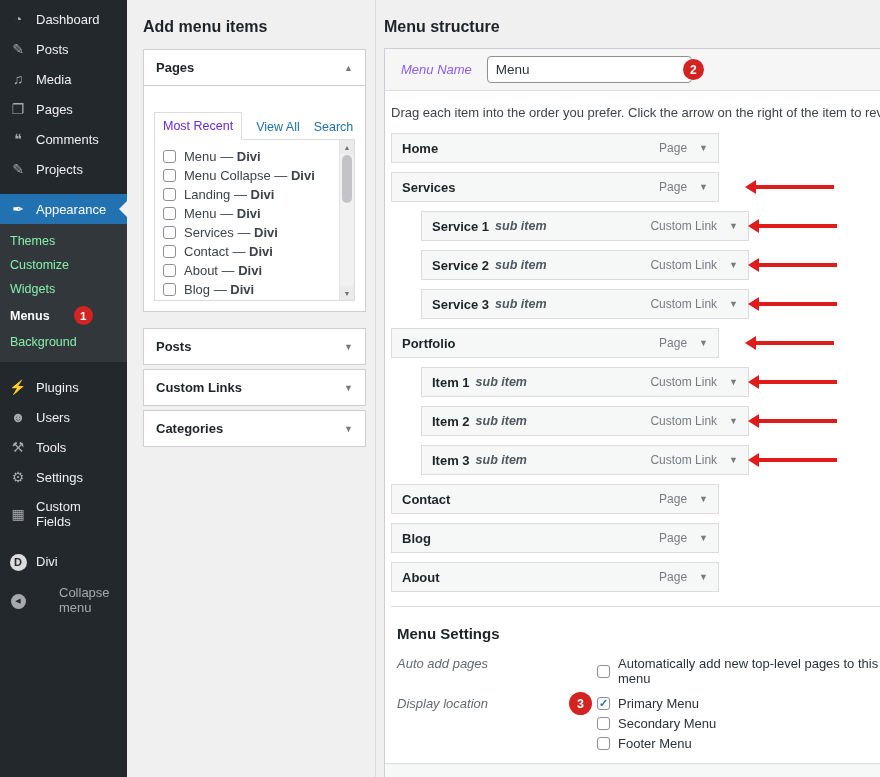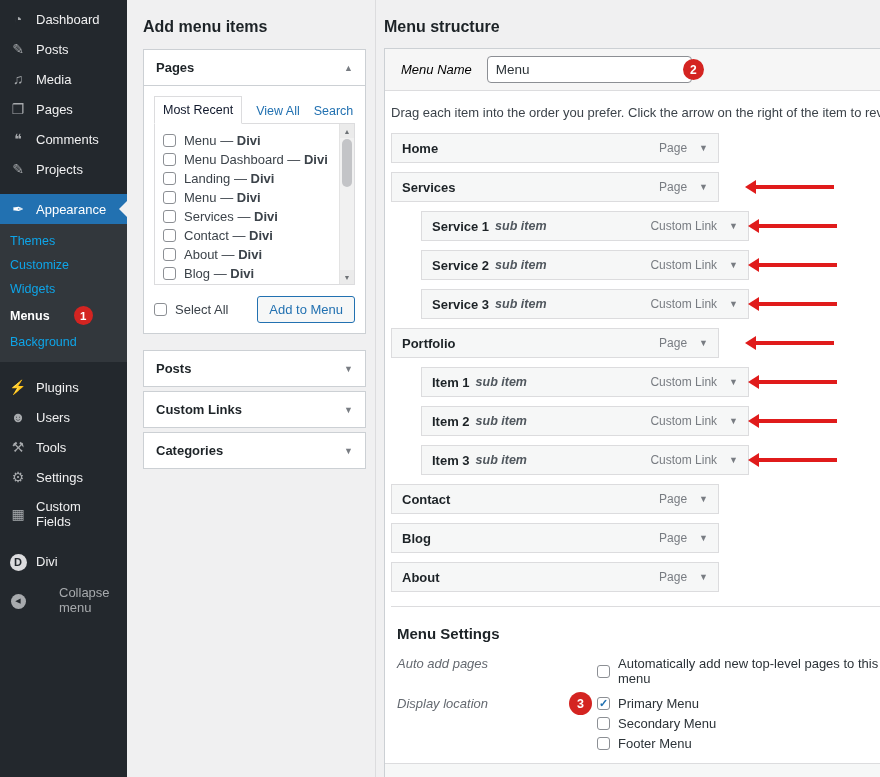--- a/index.html
+++ b/index.html
@@ -13,58 +13,58 @@
 
   
   .sidebar{position:absolute; left:0; top:0; width:127px; height:777px; background:var(--sidebar-bg); color:#f0f0f1; padding-top:4px;}
   .sb-item{display:flex; align-items:center; gap:9px; padding:7px 8px 7px 9px; font-size:13px; cursor:pointer;}
   .sb-icon{width:18px; text-align:center; color:#a7aaad; font-size:14px; flex:none;}
   .sb-gap{height:10px;}
   .sb-current{background:var(--blue); color:#fff; position:relative;}
   .sb-current .sb-icon{color:#fff;}
   .sb-current::after{content:""; position:absolute; right:0; top:50%; margin-top:-8px; border-top:8px solid transparent; border-bottom:8px solid transparent; border-right:8px solid var(--page-bg);}
   .sb-submenu{background:var(--submenu-bg); padding:5px 0 8px;}
-  .sb-subitem{padding:5px 10px; color:#0ea5e9; font-size:12.5px; cursor:pointer; display:flex; align-items:center;}
+  .sb-subitem{padding:5px 10px; color:#86efac; font-size:12.5px; cursor:pointer; display:flex; align-items:center;}
   .sb-subitem.current{color:#fff; font-weight:700;}
   .badge{min-width:19px; height:19px; border-radius:50%; background:var(--red); color:#fff; font-weight:700; font-size:11.5px; display:inline-flex; align-items:center; justify-content:center; flex:none;}
   .menus-badge{margin-left:24px;}
   .divi-circle{width:17px; height:17px; border-radius:50%; background:#dcdcde; color:#23282d; font-weight:700; font-size:11px; display:inline-flex; align-items:center; justify-content:center;}
   .collapse-circle{width:15px; height:15px; border-radius:50%; background:#a7aaad; color:#23282d; font-size:7px; display:inline-flex; align-items:center; justify-content:center;}
   .sb-item.dim{color:#a7aaad;gap:32px;}
 
   
   .left-col{position:absolute; left:127px; top:0; width:249px; height:777px; background:var(--page-bg); border-right:1px solid var(--row-border); padding:0 9px 0 16px;}
   h2.col-title{font-size:16px; font-weight:700; color:var(--text); margin:18px 0 13px;}
   .card{background:#fff; border:1px solid var(--card-border);}
   .card-header{display:flex; justify-content:space-between; align-items:center; padding:10px 12px; font-weight:600; color:var(--text); cursor:pointer;}
   .caret{color:var(--muted); font-size:9px;}
   .pages-body{border-top:1px solid var(--card-border); padding:10px;}
   .tabs{display:flex; align-items:flex-end; position:relative; z-index:2; margin-bottom:-1px; font-size:12.5px;}
-  .tab-active{background:#fff; border:1px solid var(--row-border); border-bottom:1px solid #fff; padding:6px 8px; color:#0f172a; cursor:pointer;}
+  .tab-active{background:#fff; border:1px solid var(--row-border); border-bottom:1px solid #fff; padding:6px 8px; color:#6d28d9; cursor:pointer;margin-top:16px;}
   .tab-link{color:var(--blue); padding:6px 0; margin-left:14px; cursor:pointer; text-decoration:none;}
   .page-list{border:1px solid var(--row-border); height:162px; padding:7px 22px 6px 8px; position:relative; overflow:hidden; background:#fff;}
   .page-item{display:flex; align-items:center; gap:8px; padding:2px 0; color:#3c434a; white-space:nowrap;}
   .cb{width:13px; height:13px; border:1px solid #8c8f94; border-radius:3px; background:#fff; flex:none; display:inline-flex; align-items:center; justify-content:center;}
   .page-item b, .site{font-weight:700;}
   .sb-track{position:absolute; right:0; top:0; bottom:0; width:15px; background:#f1f1f1; border-left:1px solid #e3e3e3;}
   .sb-btn{height:14px; display:flex; align-items:center; justify-content:center; font-size:7px; color:#6e7276; background:#ebebeb;}
   .sb-btn.bottom{position:absolute; bottom:0; left:0; right:0;}
   .sb-thumb{position:absolute; top:15px; left:2px; width:10px; height:48px; background:#c3c4c7; border-radius:5px;}
   .pages-footer{display:flex; justify-content:space-between; align-items:center; margin-top:11px;}
   .select-all{display:flex; align-items:center; gap:8px; color:#3c434a;}
   .add-btn{border:1px solid var(--blue); color:var(--blue); background:var(--row-bg); padding:5px 11px; border-radius:3px; font-size:13px; cursor:pointer; font-family:inherit;}
   .collapsed-panel{margin-top:4px;}
   .collapsed-panel:first-of-type{margin-top:16px;}
 
   
   .right-col{position:absolute; left:376px; top:0; right:0; bottom:0; background:var(--page-bg);}
   .right-col h2.col-title{margin-left:8px;}
   .structure-box{position:absolute; left:8px; right:-8px; top:48px; bottom:-2px; background:#fff; border:1px solid var(--card-border);}
   .name-header{background:#f6f6f6; border-bottom:1px solid var(--row-border); padding:8px 16px; height:42px; display:flex; align-items:center;}
-  .name-label{font-style:italic; color:#000000; margin-right:15px;}
+  .name-label{font-style:italic; color:#8b5cf6; margin-right:15px;}
   .name-input{width:205px; height:27px; border:1px solid #8c8f94; border-radius:4px; padding:0 8px; font-size:13.5px; font-family:inherit; color:#2c3338; background:#fff;}
   .badge-2{margin-left:-9px; position:relative; z-index:3; width:21px; height:21px; font-size:12px;}
   .structure-body{padding:14px 0 0 6px;}
   .drag-hint{color:#3c434a; white-space:nowrap; overflow:hidden; margin-bottom:13px;}
   .menu-row{position:relative; width:328px; height:30px; background:var(--row-bg); border:1px solid var(--row-border); display:flex; align-items:center; padding:0 10px; margin-bottom:9px; cursor:move;}
   .menu-row.sub{margin-left:30px;}
   .mi-label{font-weight:700; font-size:13px; color:var(--text);}
   .mi-note{font-style:italic; color:#50575e; margin-left:6px; font-size:12.5px;font-weight:bold;}
   .mi-spacer{flex:1;}
   .mi-type{color:var(--muted); font-size:12px; margin-right:12px;}
@@ -190,21 +190,21 @@
         <a class="tab-link">Search</a>
       </div>
       <div class="page-list">
         <div>
             <div class="page-item">
     <span class="cb"></span>
     <span><span>Menu</span><span> — </span><b class="site">Divi</b></span>
   </div>
             <div class="page-item">
     <span class="cb"></span>
-    <span><span>Menu Dashboard</span><span> — </span><b class="site">Divi</b></span>
+    <span><span>Menu Collapse</span><span> — </span><b class="site">Divi</b></span>
   </div>
             <div class="page-item">
     <span class="cb"></span>
     <span><span>Landing</span><span> — </span><b class="site">Divi</b></span>
   </div>
             <div class="page-item">
     <span class="cb"></span>
     <span><span>Menu</span><span> — </span><b class="site">Divi</b></span>
   </div>
             <div class="page-item">
@@ -222,27 +222,20 @@
             <div class="page-item">
     <span class="cb"></span>
     <span><span>Blog</span><span> — </span><b class="site">Divi</b></span>
   </div>
           </div>
         <div class="sb-track">
           <div class="sb-btn">▲</div>
           <div class="sb-thumb"></div>
           <div class="sb-btn bottom">▼</div>
         </div>
-      </div>
-      <div class="pages-footer">
-        <span class="select-all">
-          <span class="cb"></span>
-          <span>Select All</span>
-        </span>
-        <button class="add-btn">Add to Menu</button>
       </div>
     </div>
   </div>
 
   <div>
       <div class="card collapsed-panel">
     <div class="card-header">
       <span>Posts</span>
       <span class="caret">▼</span>
     </div>

